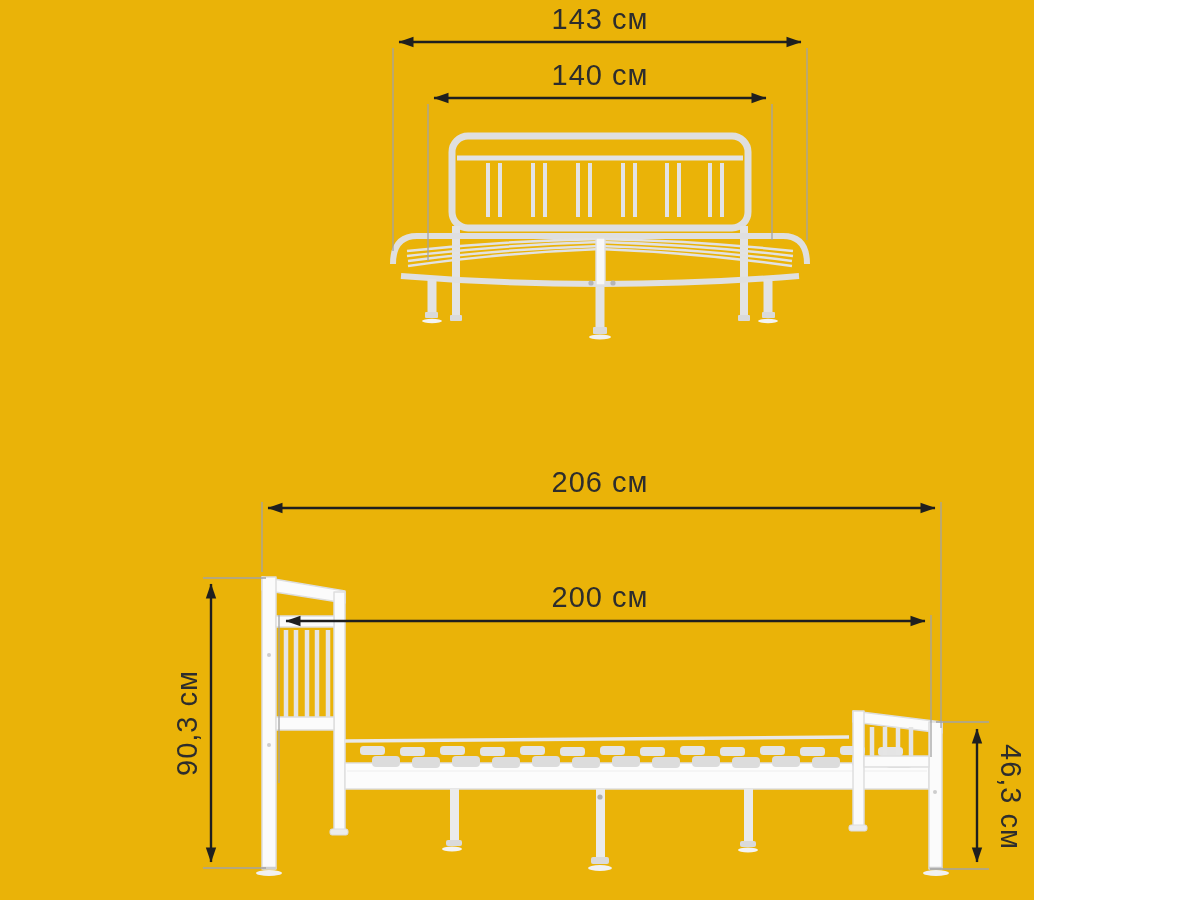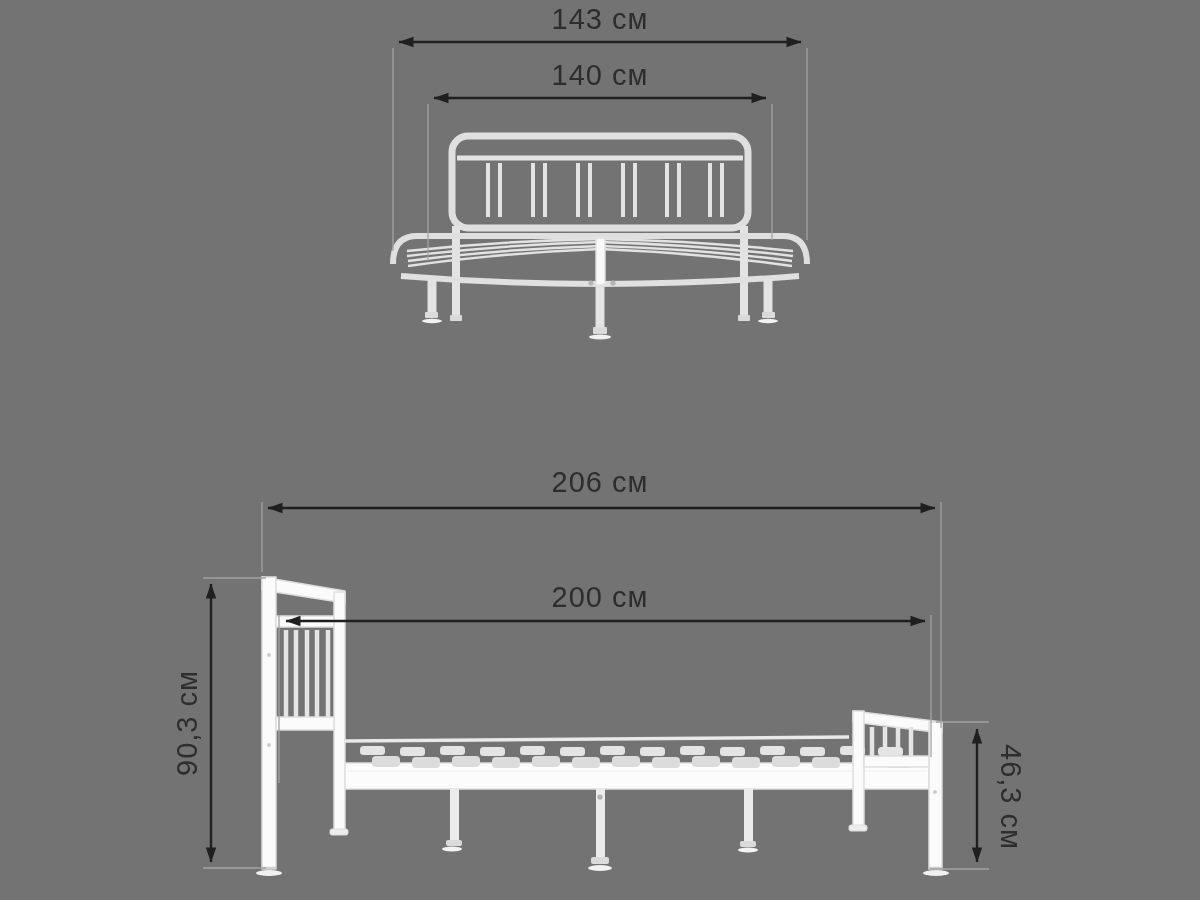--- a/index.html
+++ b/index.html
@@ -1,19 +1,19 @@
 <!DOCTYPE html>
 <html><head>
 <meta charset="utf-8">
 <style>
   html,body{margin:0;padding:0;background:#ffffff;}
   .canvas{
     position:relative;
-    width:1200px;height:900px;
-    background:#737373;
+    width:1034px;height:900px;
+    background:#eab308;
     overflow:hidden;
     font-family:"Liberation Sans", sans-serif;
   }
   svg{display:block;}
   .dim-label{
     font-family:"Liberation Sans", sans-serif;
     font-size:29px;
     letter-spacing:1px;
     fill:#2d2d2d;
   }

